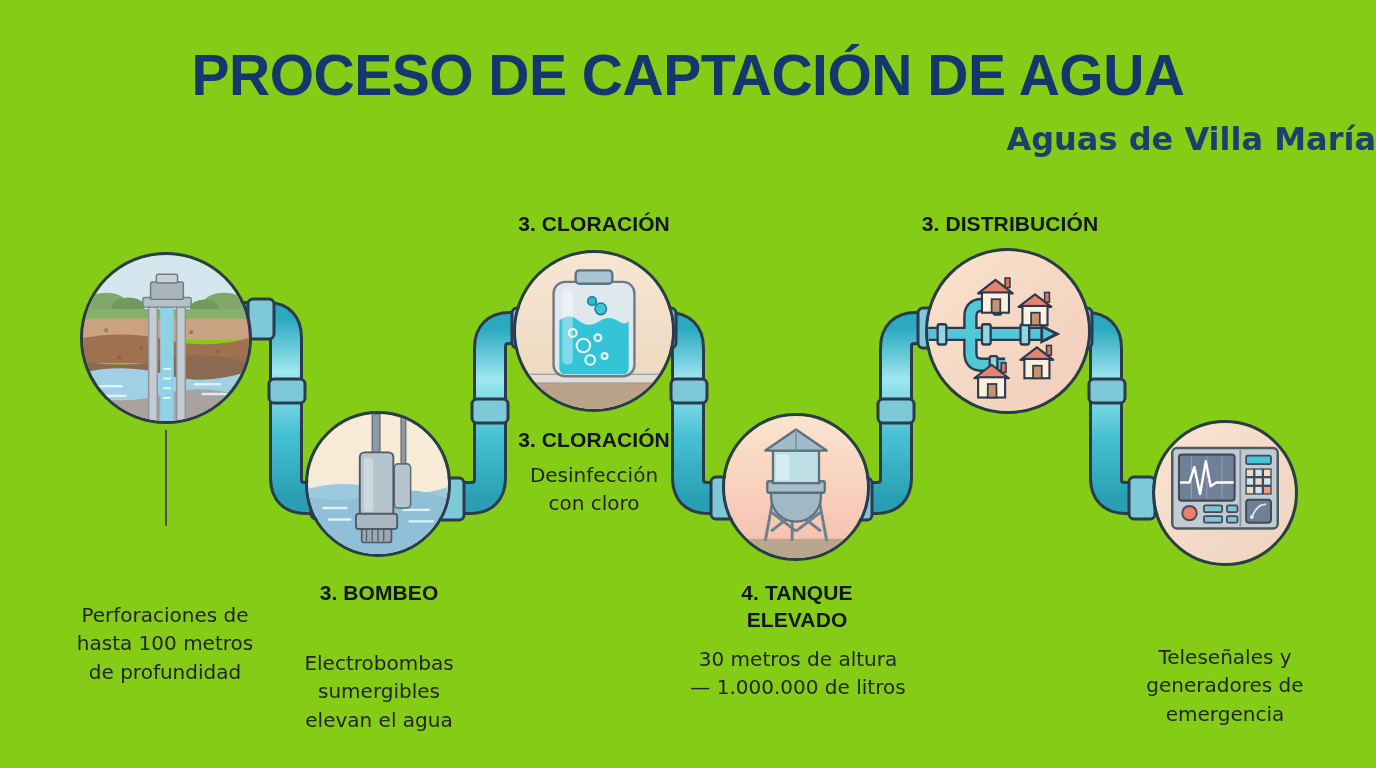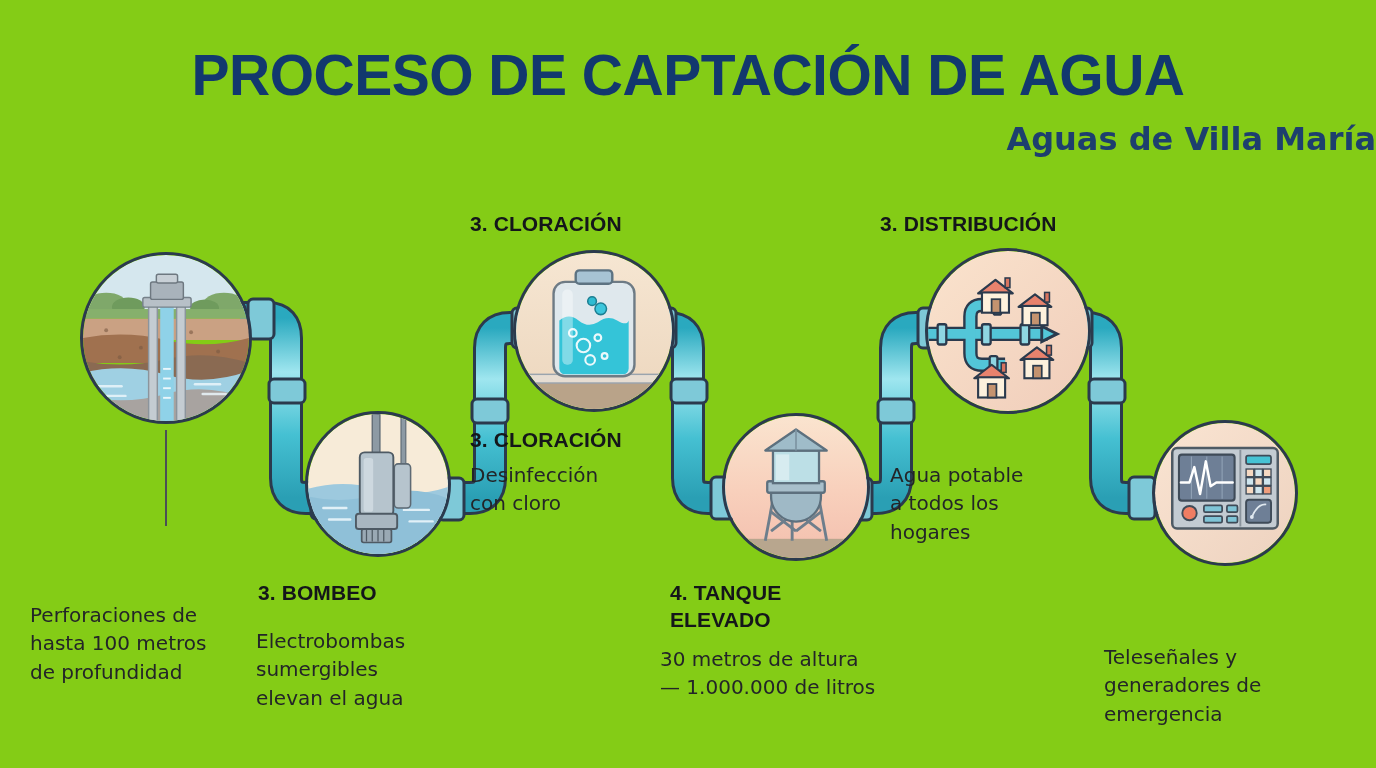--- a/index.html
+++ b/index.html
@@ -29,21 +29,21 @@
   .circle {
     position: absolute;
     border-radius: 50%;
     border: 3px solid #2b3a4d;
     overflow: hidden;
   }
   .circle svg { display: block; width: 100%; height: 100%; }
 
   
   .lbl-top, .lbl-title, .lbl-desc {
-    position: absolute; white-space: pre-line;
+    position: absolute; text-align: center; white-space: pre-line;
   }
   .lbl-top {
     font-size: 21px; font-weight: 700; color: #14161a;
     letter-spacing: .1px;
     font-family: "Liberation Sans", sans-serif;
   }
   .lbl-title {
     font-size: 21px; font-weight: 700; color: #14161a;
     line-height: 1.28; letter-spacing: .1px;
     font-family: "Liberation Sans", sans-serif;
@@ -202,21 +202,21 @@
         <g stroke="#4e5a64" stroke-width="1.3">
           <line x1="61" y1="121" x2="61" y2="133"></line>
             <line x1="67" y1="121" x2="67" y2="133"></line>
           <line x1="73" y1="121" x2="73" y2="133"></line>
             <line x1="79" y1="121" x2="79" y2="133"></line>
         </g>
       </g>
     </svg>
   </div>
   <div class="lbl-title" style="left:258px; top:580px; width:242px;">3. BOMBEO</div>
-  <div class="lbl-desc" style="left:256px; top:627px; width:246px;">Electrobombas
+  <div class="lbl-desc" style="left:256px; top:649px; width:246px;">Electrobombas
 sumergibles
 elevan el agua</div>
 
   <div class="lbl-top" style="left:470px; top:212px; width:248px;">3. CLORACIÓN</div>
   <div class="circle" style="left:513px; top:250px; width:162px; height:162px;">
     <svg viewBox="0 0 162 162">
       <defs>
         <clipPath id="c3">
             <circle cx="81" cy="81" r="81"></circle>
           </clipPath>
@@ -341,23 +341,20 @@
         </g>
         <g>
           <path d="M48,132 L66,118 L84,132 z" fill="#e8826d" stroke="#2b3a4d" stroke-width="2.2" stroke-linejoin="round"></path>
           <rect x="52" y="131" width="28" height="21" fill="#fdf1dd" stroke="#2b3a4d" stroke-width="2.2"></rect>
           <rect x="62" y="138" width="9" height="14" fill="#c4936f" stroke="#2b3a4d" stroke-width="1.8"></rect>
           <rect x="76" y="116" width="5" height="10" fill="#d8745f" stroke="#2b3a4d" stroke-width="1.6"></rect>
         </g>
       </g>
     </svg>
   </div>
-  <div class="lbl-desc" style="left:890px; top:461px; width:240px;">Agua potable
-a todos los
-hogares</div>
 
   <div class="circle" style="left:1152px; top:420px; width:146px; height:146px;">
     <svg viewBox="0 0 146 146">
       <defs>
         <clipPath id="c6">
             <circle cx="73" cy="73" r="73"></circle>
           </clipPath>
         <linearGradient id="g6" x1="0" y1="0" x2="1" y2="1">
           <stop offset="0%" stop-color="#fae4d2"></stop>
             <stop offset="100%" stop-color="#edd2bf"></stop>

